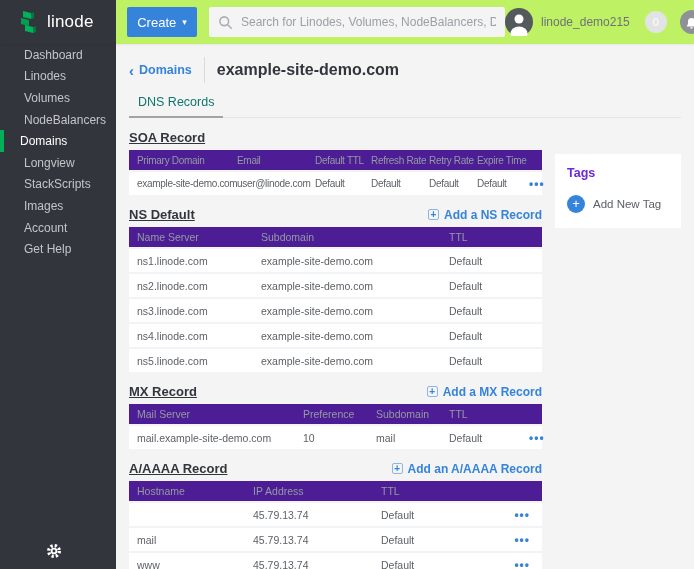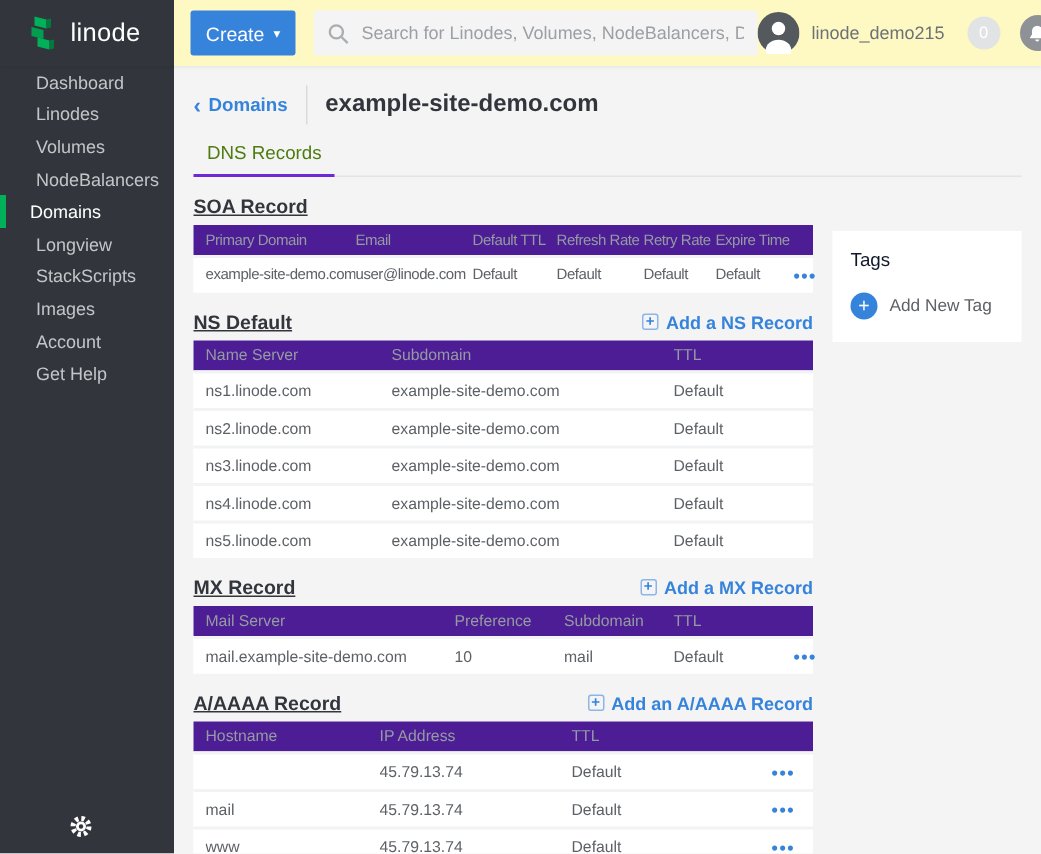--- a/index.html
+++ b/index.html
@@ -2,21 +2,21 @@
 <html><head>
 <meta charset="utf-8">
 <style>
   * { margin:0; padding:0; box-sizing:border-box; }
   html,body { width:694px; height:569px; overflow:hidden; background:#f4f4f4;
               font-family:"Liberation Sans", sans-serif; }
   .app { position:relative; width:694px; height:569px; }
 
   
   header { position:absolute; top:0; left:0; right:0; height:44px; display:flex;
-           background:#fef9c3; box-shadow:0 1px 2px rgba(0,0,0,.06); z-index:3; }
+           background:#bef264; box-shadow:0 1px 2px rgba(0,0,0,.06); z-index:3; }
   .logo { width:116px; height:44px; background:#32363c; display:flex; align-items:center;
           padding-left:20px; gap:7px; flex:0 0 116px; cursor:pointer; }
   .logo-text { color:#fff; font-size:17px; font-weight:500; letter-spacing:.2px; }
   .topbar { flex:1; display:flex; align-items:center; }
   .create-btn { margin-left:11px; height:30px; width:70px; background:#3683dc; color:#fff;
                 border:none; border-radius:2px; font-size:13px; font-family:inherit;
                 display:flex; align-items:center; justify-content:center; gap:6px; cursor:pointer; }
   .create-btn .chev { font-size:9px; line-height:1; }
   .search { margin-left:12px; width:296px; height:30px; background:#f4f4f4; border-radius:2px;
             display:flex; align-items:center; padding:0 9px; gap:8px; }
@@ -41,22 +41,22 @@
 
   
   main { position:absolute; top:44px; left:116px; right:0; bottom:0; background:#f4f4f4; overflow:hidden; }
   .crumb-row { display:flex; align-items:center; margin:13px 13px 0 13px; height:26px; }
   .back-link { display:flex; align-items:center; gap:5px; color:#3683dc; font-size:12.5px;
                font-weight:600; text-decoration:none; cursor:pointer; }
   .back-link .lchev { font-size:15px; line-height:1; }
   .vdiv { width:1px; height:26px; background:#d8dadd; margin:0 12px; }
   h1 { font-size:16px; font-weight:700; color:#32363c; }
   .tabs-row { margin:6px 13px 0 13px; border-bottom:1px solid #e2e4e7; }
-  .tab { display:inline-block; padding:6px 9px 7px 9px; font-size:12.5px; color:#4d7c0f;
-         border-bottom:2px solid #6d28d9; margin-bottom:-1px; cursor:pointer; }
+  .tab { display:inline-block; padding:6px 9px 7px 9px; font-size:12.5px; color:#0f766e;
+         border-bottom:2px solid #a3a3a3; margin-bottom:-1px; cursor:pointer; }
 
   .content-cols { display:flex; align-items:flex-start; padding:0 13px; gap:13px; }
   #sections { width:413px; flex:0 0 413px; }
   .record-sec { margin-top:9px; }
   .sec-head { display:flex; align-items:center; justify-content:space-between; height:21px; }
   .sec-head h2 { font-size:13px; font-weight:700; color:#32363c;text-decoration:underline; }
   .add-link { display:flex; align-items:center; gap:5px; color:#3683dc; font-size:12px;
               font-weight:600; text-decoration:none; cursor:pointer; }
   .add-sq { width:11px; height:11px; border:1px solid #8db5e8; border-radius:2px; color:#3683dc;
             font-size:10px; line-height:9px; text-align:center; display:inline-block; }
@@ -65,21 +65,21 @@
            color:#959ba1; font-size:10.5px; }
   .trow { display:flex; align-items:center; height:25px; background:#fff; padding:0 8px;
           border-top:2px solid #f2f3f4; color:#5d6166; font-size:10.5px; }
   .cell { flex:0 0 auto; white-space:nowrap; overflow:hidden; }
   .sec-tight .cell { font-size:10px; letter-spacing:-0.3px; }
   .sec-tight .thead .cell { font-size:10px; }
   .dots { margin-left:auto; padding-right:4px; color:#3683dc; font-size:12px; font-weight:700;
           letter-spacing:1px; cursor:pointer; }
 
   .tags-card { width:126px; flex:0 0 126px; margin-top:36px; background:#fff; padding:12px 12px 15px 12px; }
-  .tags-title { font-size:12.5px; font-weight:400; color:#0f172a; }
+  .tags-title { font-size:12.5px; font-weight:700; color:#6d28d9; }
   .addtag { margin-top:15px; display:flex; align-items:center; gap:8px; font-size:11.5px;
             color:#5d6166; cursor:pointer; }
   .plus-circle { width:18px; height:18px; flex:0 0 18px; border-radius:50%; background:#3683dc;
                  color:#fff; font-size:13px; line-height:18px; text-align:center; }
 </style>
 </head>
 <body>
 
 <div class="app">
 

